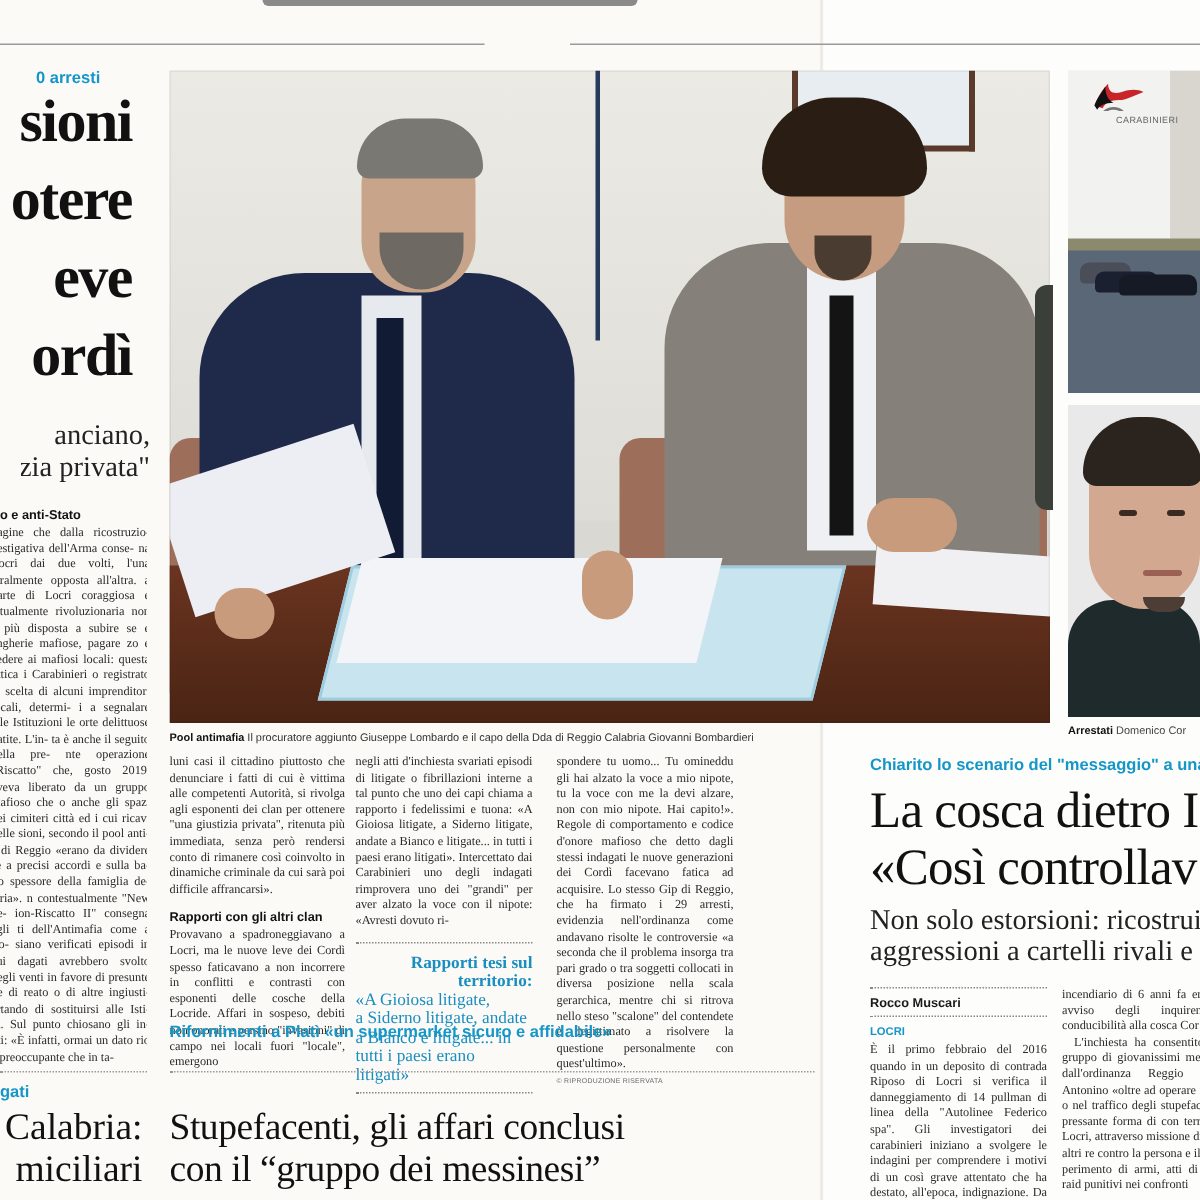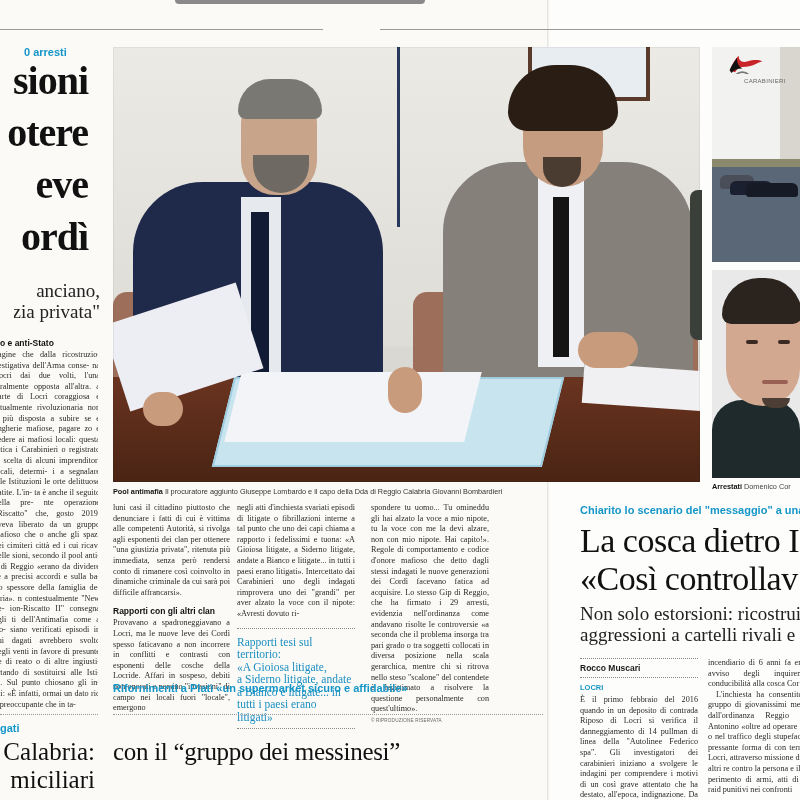--- a/index.html
+++ b/index.html
@@ -49,21 +49,21 @@
 
   .caption { position: absolute; left: 113px; top: 487px; width: 440px; font-family: "Liberation Sans", sans-serif; font-size: 7.3px; color: #333; white-space: nowrap; overflow: hidden; }
   .caption b { color: #111; }
 
   
   .col1 { position: absolute; left: 113px; top: 503px; width: 117px; }
   .col2 { position: absolute; left: 237px; top: 503px; width: 118px; }
   .col3 { position: absolute; left: 371px; top: 503px; width: 118px; }
   .pull-quote { margin-top: 8px; padding: 7px 0 5px; border-top: 1px dotted #888; border-bottom: 1px dotted #888; }
   .pull-quote div { font-family: "Liberation Serif", serif; font-size: 11.5px; line-height: 12.5px; color: #1a8ec0; }
-  .pull-quote .pq-title { font-weight: normal; }
+  .pull-quote .pq-title { font-weight: bold; text-align: right; }
   .copyright { font-family: "Liberation Sans", sans-serif; font-size: 4.6px; color: #666; margin-top: 3px; letter-spacing: 0.2px; }
 
   .bottom-rule { position: absolute; left: 113px; top: 714px; width: 430px; border-top: 1px dotted #999; }
   .bottom-kicker { position: absolute; left: 113px; top: 682px; }
   .bottom-headline { position: absolute; left: 113px; top: 738px; font-size: 25px; line-height: 28px; font-weight: normal; letter-spacing: -0.3px; }
 
   .left-bottom-kicker { position: absolute; left: 0; top: 722px; }
   .left-bottom-mask { position: absolute; left: 0; top: 738px; width: 98px; height: 62px; overflow: hidden; }
 
   
@@ -182,20 +182,21 @@
   </div>
 </div>
 <div class="col3">
   <div class="body-text">spondere tu uomo... Tu omineddu gli hai alzato la voce a mio nipote, tu la voce con me la devi alzare, non con mio nipote. Hai capito!». Regole di comportamento e codice d'onore mafioso che detto dagli stessi indagati le nuove generazioni dei Cordì facevano fatica ad acquisire. Lo stesso Gip di Reggio, che ha firmato i 29 arresti, evidenzia nell'ordinanza come andavano risolte le controversie «a seconda che il problema insorga tra pari grado o tra soggetti collocati in diversa posizione nella scala gerarchica, mentre chi si ritrova nello steso "scalone" del contendete è legittimato a risolvere la questione personalmente con quest'ultimo».</div>
   <div class="copyright">© RIPRODUZIONE RISERVATA</div>
 </div>
 
 <div class="bottom-rule"></div>
 <div class="kicker bottom-kicker">Rifornimenti a Platì «un supermarket sicuro e affidabile»</div>
 <div class="headline bottom-headline">
+  <div>Stupefacenti, gli affari conclusi</div>
   <div>con il “gruppo dei messinesi”</div>
 </div>
 
 <div class="rp-strip"></div>
 <div class="rp-photo-top">
   <div class="rp-building"></div>
   <div class="rp-trees"></div>
   <div class="rp-lot"></div>
   <div class="rp-car" style="left:8px;top:128px;width:34px;background:#4a4e58;"></div>
   <div class="rp-car" style="left:18px;top:134px;width:42px;"></div>

